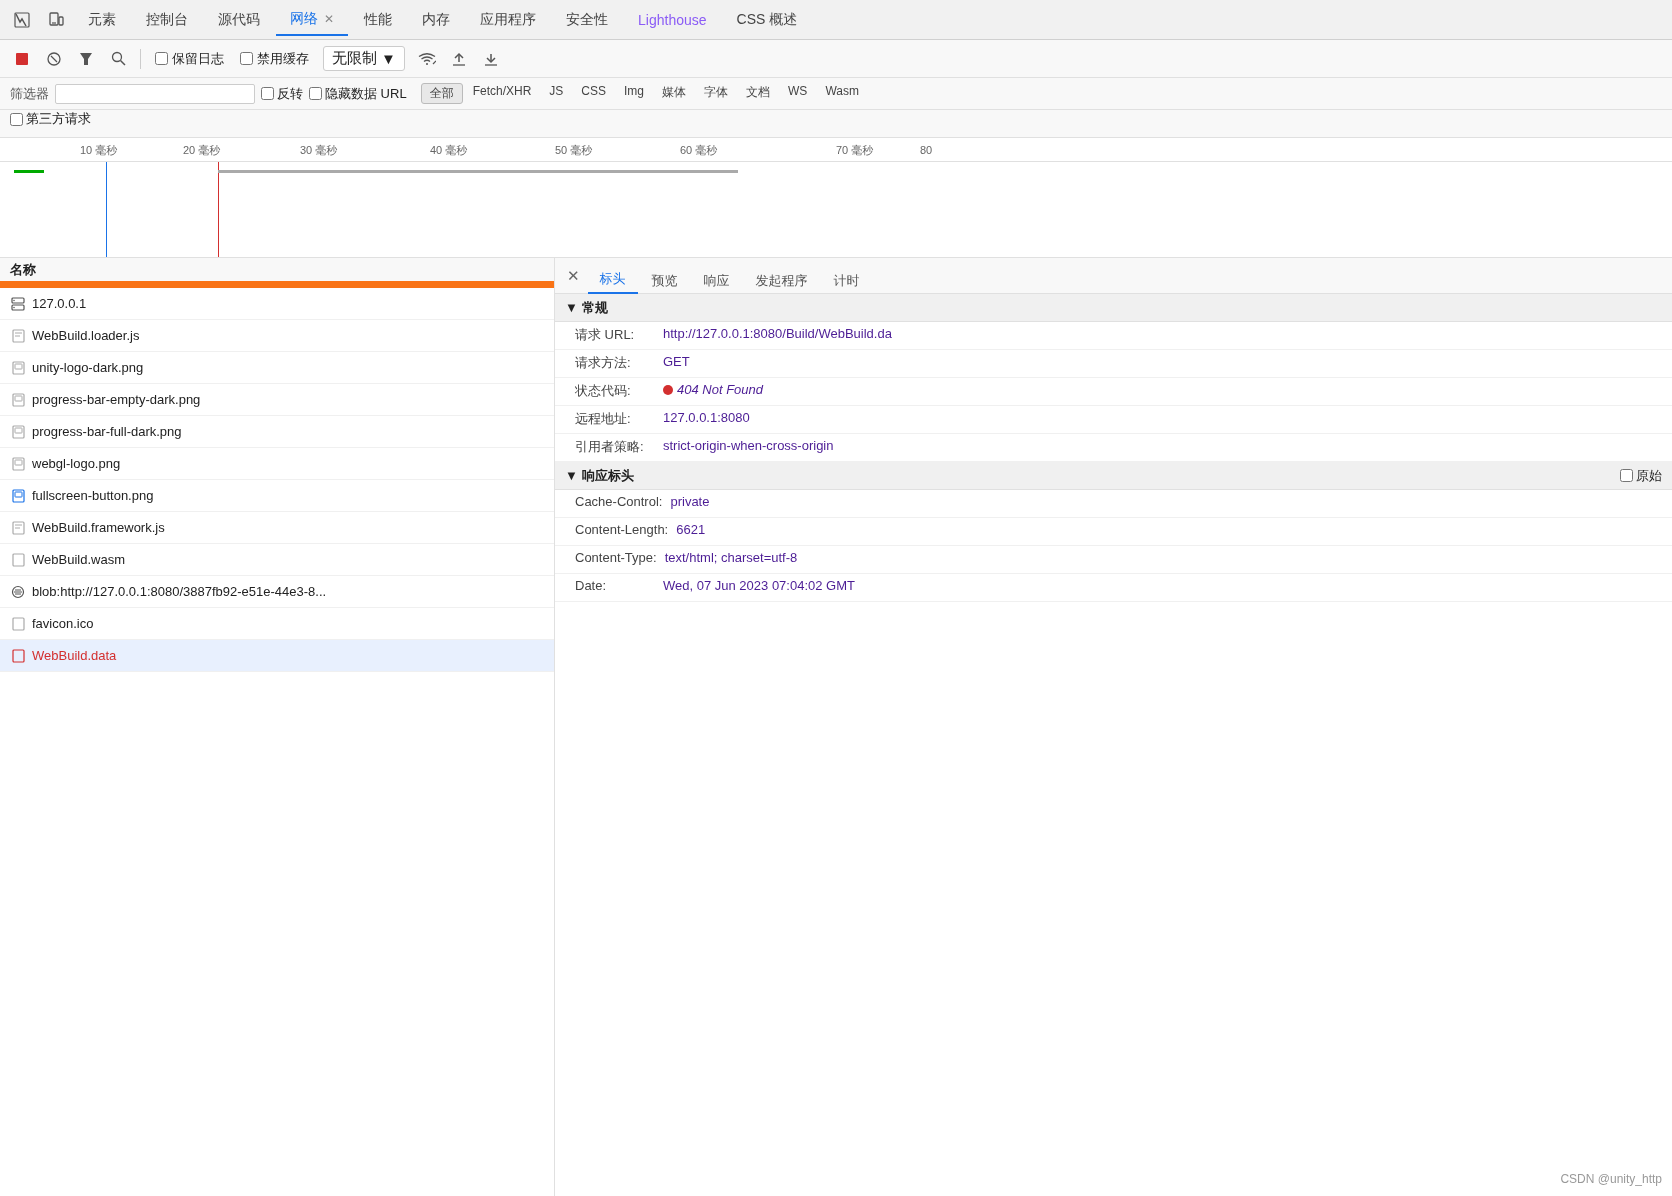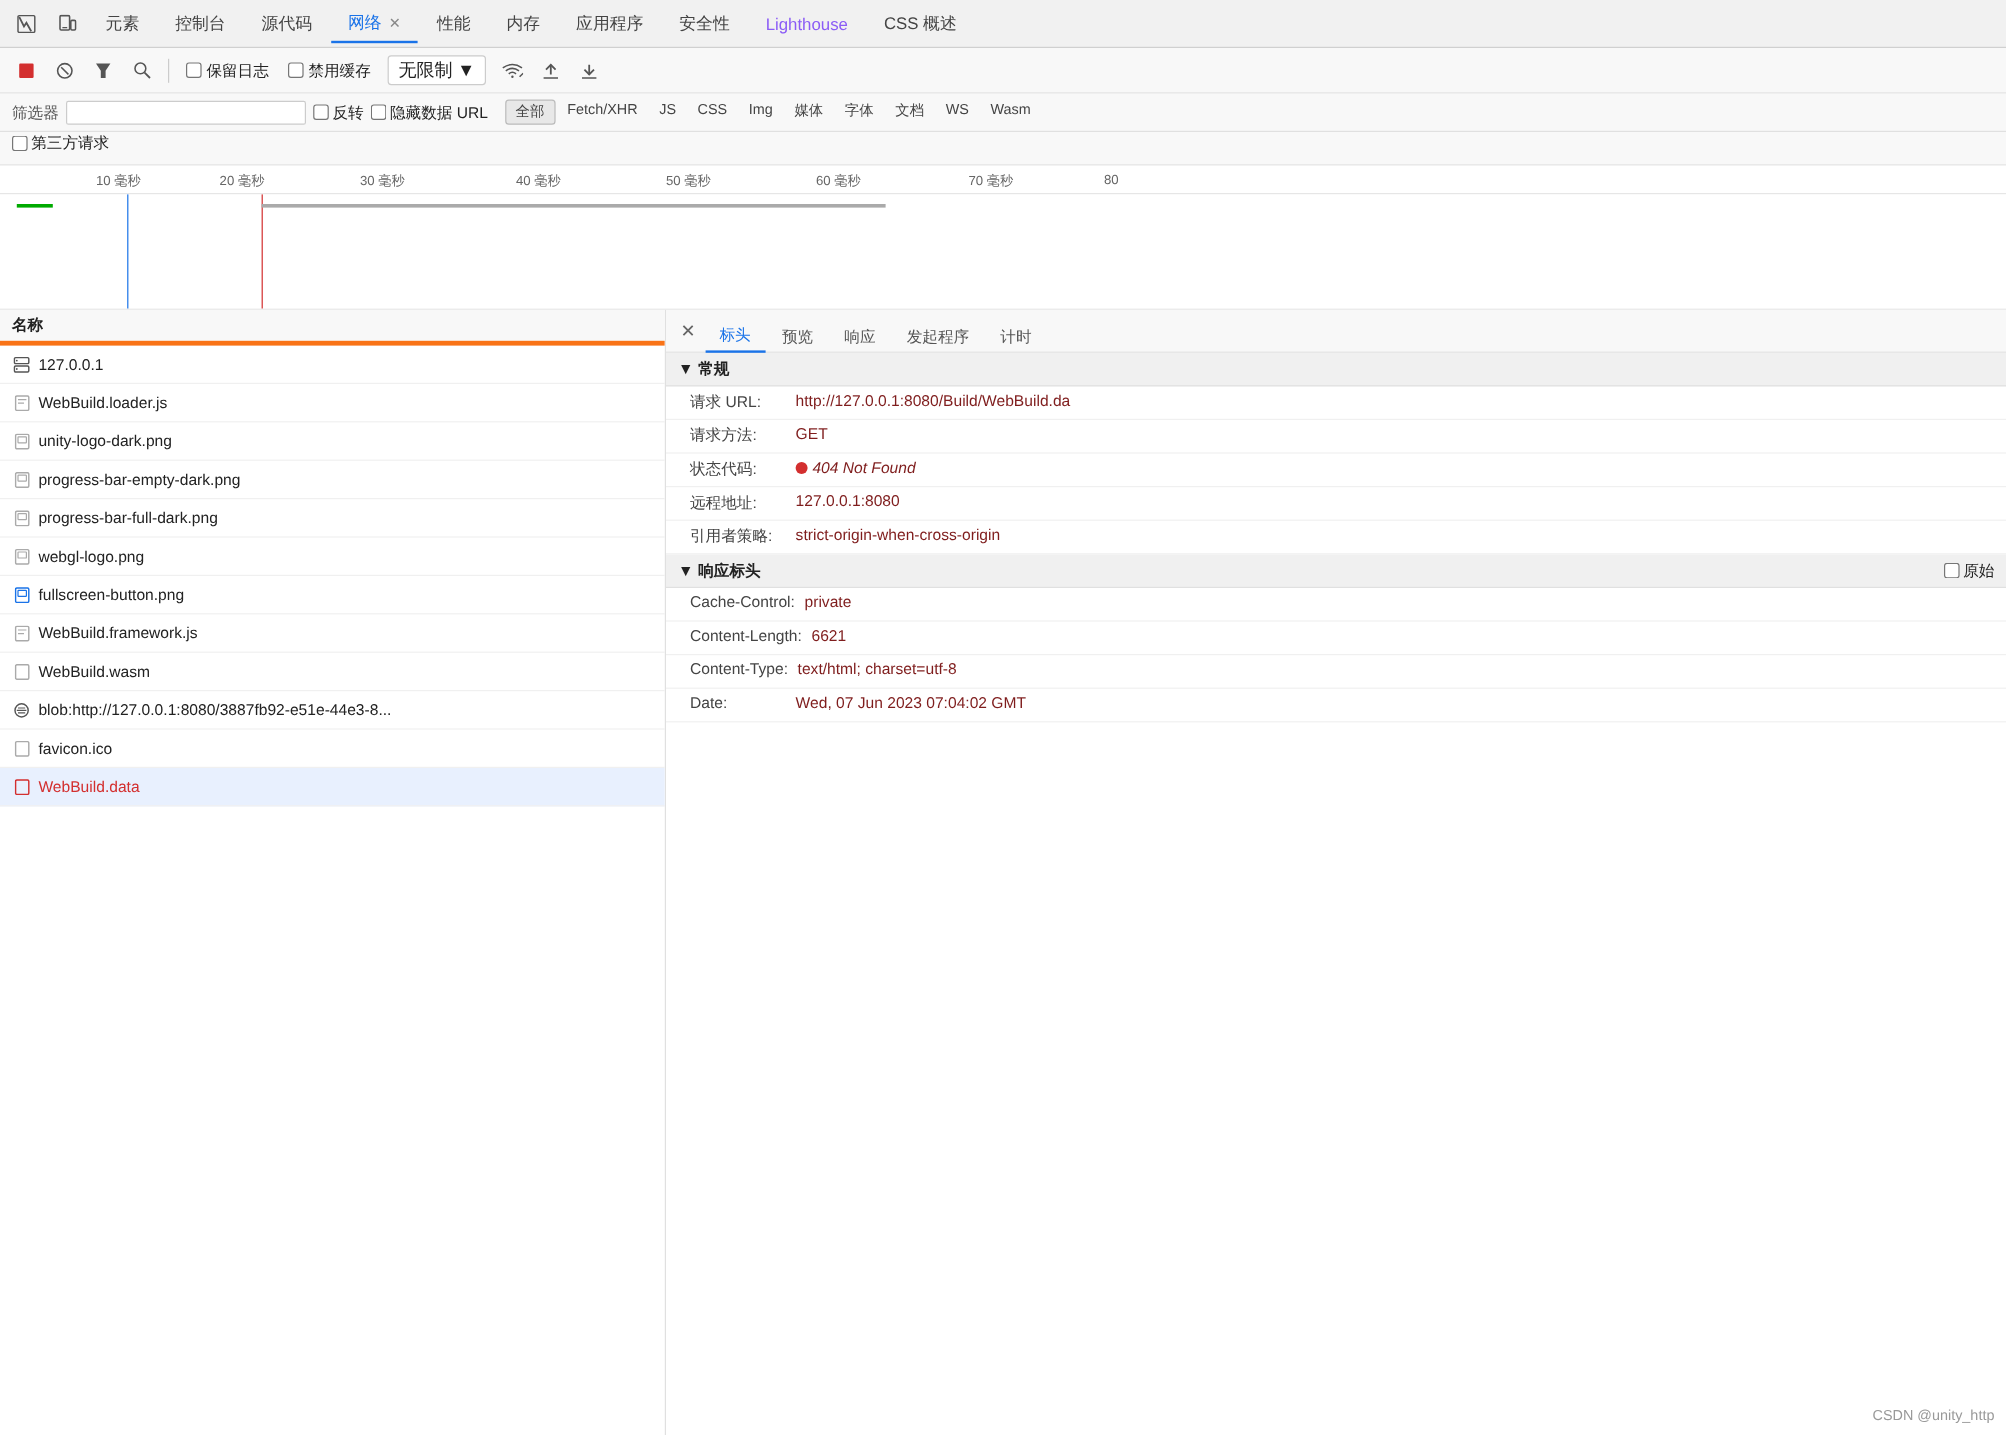--- a/index.html
+++ b/index.html
@@ -229,21 +229,21 @@
     .left-panel {
       width: 555px;
       border-right: 1px solid #e0e0e0;
       overflow-y: auto;
       background: white;
     }
     .list-header {
       display: flex;
       align-items: center;
       height: 30px;
-      border-bottom: 4px solid #f97316;
+      border-bottom: 7px solid #f97316;
       padding: 0 10px;
       background: #f8f8f8;
       font-weight: 600;
       font-size: 13px;
     }
     .list-item {
       display: flex;
       align-items: center;
       height: 32px;
       padding: 0 10px;
@@ -325,21 +325,21 @@
       border-bottom: 1px solid #f0f0f0;
       font-size: 13px;
       gap: 8px;
     }
     .row-label {
       color: #444;
       min-width: 80px;
       flex-shrink: 0;
     }
     .row-value {
-      color: #7f1d1d;
+      color: #4c1d95;
       word-break: break-all;
       flex: 1;
     }
     .status-error {
       display: inline-flex;
       align-items: center;
       gap: 4px;
       font-style: italic;
     }
     .red-dot {
@@ -562,21 +562,21 @@
     </div>
     <div class="timeline-tick" style="left:430px;">
       <span>40 毫秒</span>
     </div>
     <div class="timeline-tick" style="left:555px;">
       <span>50 毫秒</span>
     </div>
     <div class="timeline-tick" style="left:680px;">
       <span>60 毫秒</span>
     </div>
-    <div class="timeline-tick" style="left:807px;">
+    <div class="timeline-tick" style="left:836px;">
       <span>70 毫秒</span>
     </div>
     <div class="timeline-tick" style="left:920px;">
       <span>80</span>
     </div>
   </div>
   <div class="timeline-area">
     <div class="green-bar"></div>
     <div class="blue-line"></div>
     <div class="red-line"></div>

